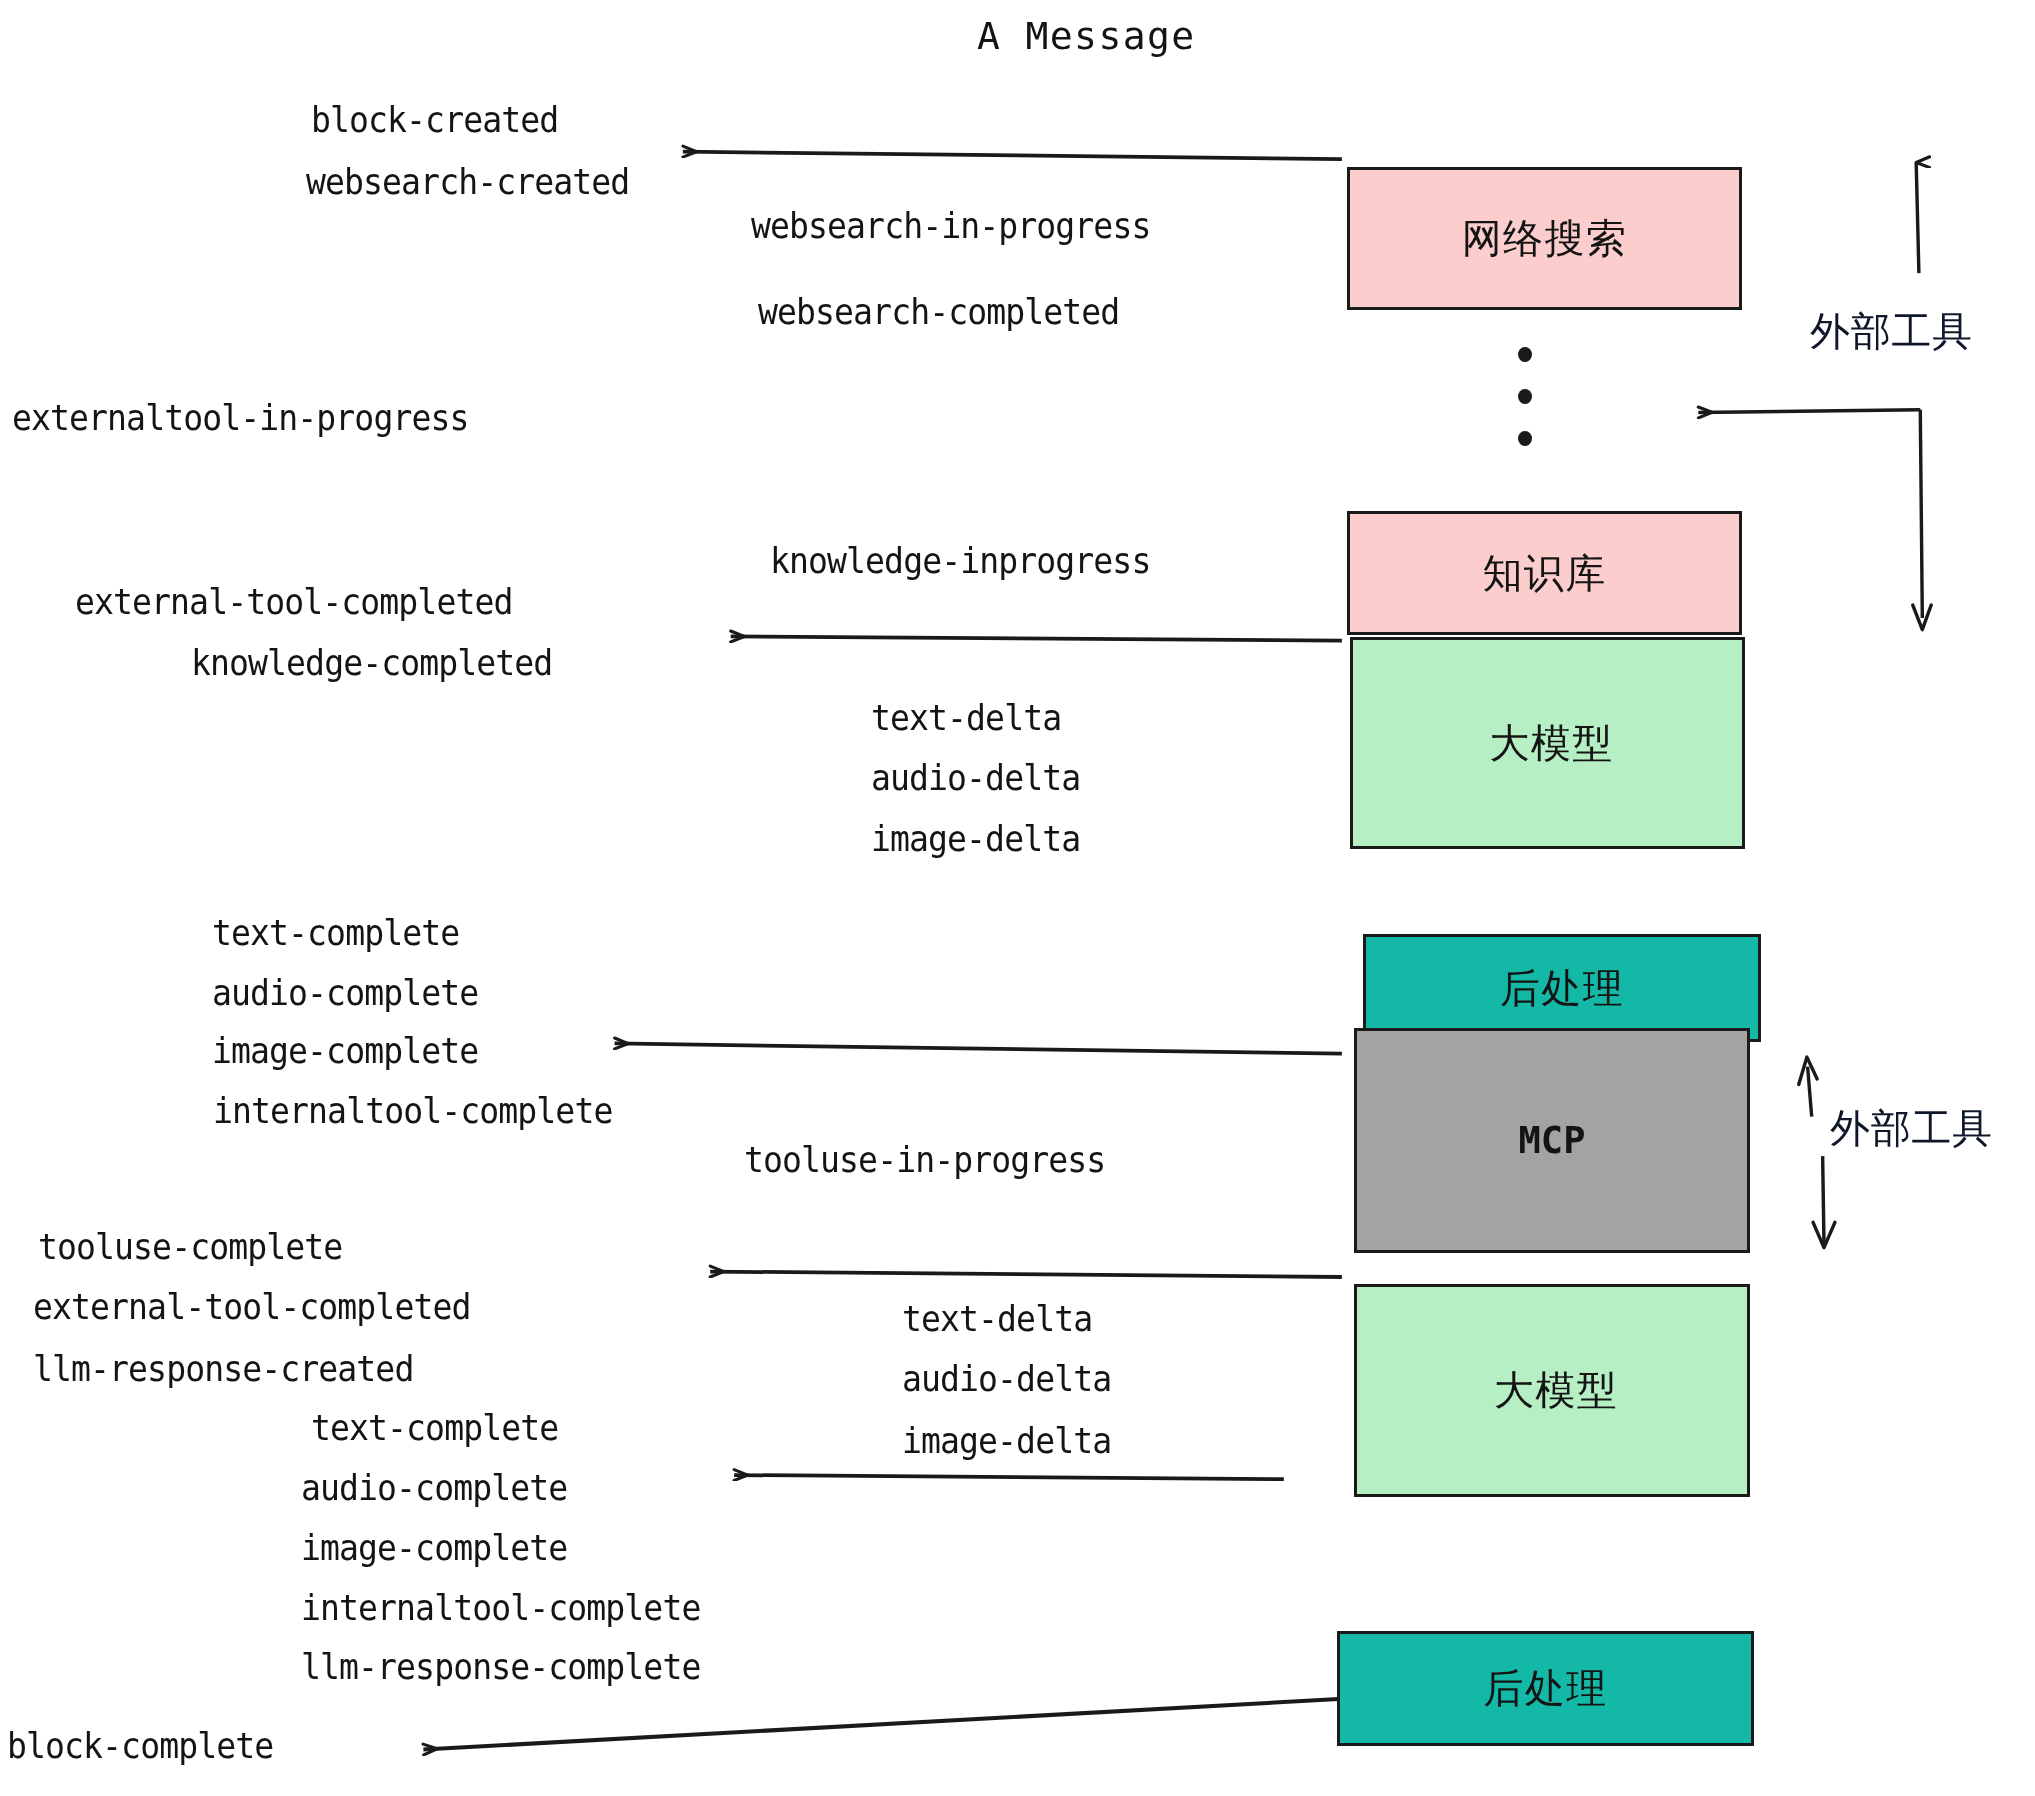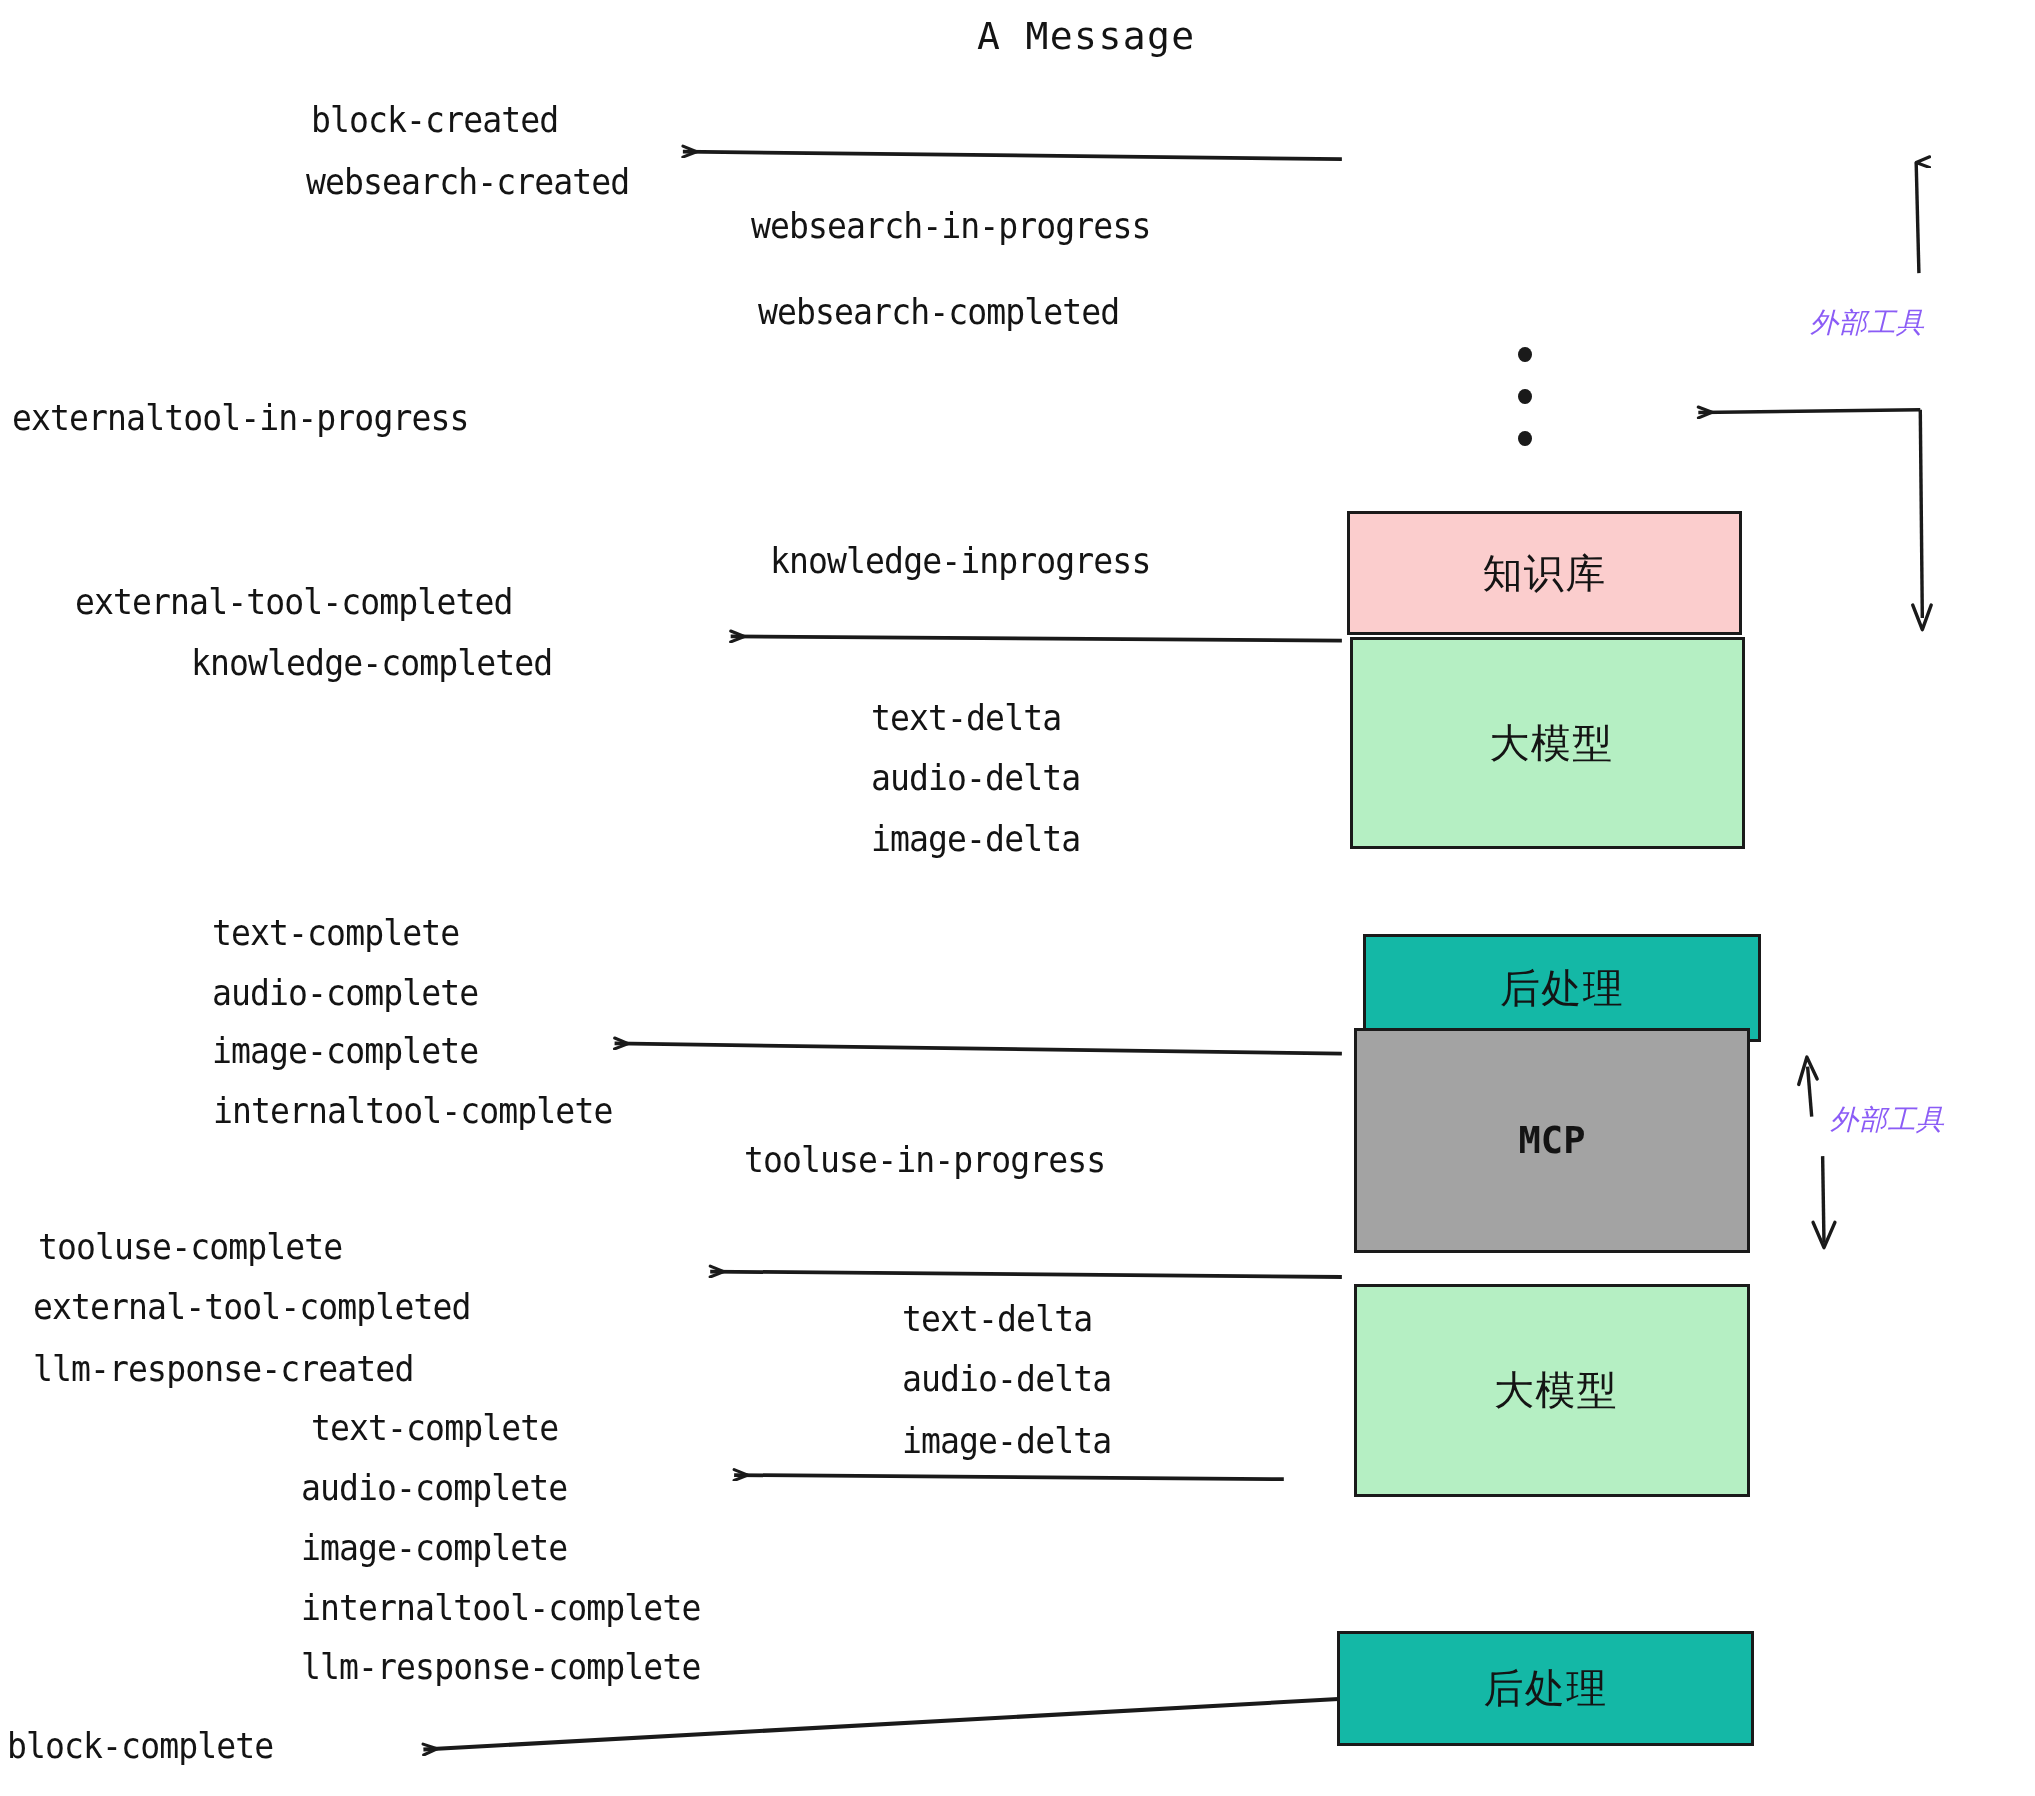--- a/index.html
+++ b/index.html
@@ -41,21 +41,21 @@
   .node .cap-cjk{font-family:"DejaVu Sans","Liberation Sans",sans-serif;}
   .node .cap-lat{
     font-family:"DejaVu Sans Mono","Liberation Mono",monospace;
     font-size:37px;letter-spacing:0px;font-weight:600;
   }
 
   
   .side-label{
     position:absolute;white-space:nowrap;
     font-family:"DejaVu Sans","Liberation Sans",sans-serif;
-    font-size:28px;color:#8b5cf6;letter-spacing:0.7px;font-style:italic;
+    font-size:40px;color:#0f172a;letter-spacing:0.7px;
   }
 
   
   .dots{position:absolute;}
   .dots span{
     display:block;width:13.7px;height:15px;border-radius:50%;
     background:#1a1a1a;margin-bottom:27px;
   }
 
   svg.overlay{position:absolute;left:0;top:0;width:2035px;height:1796px;pointer-events:none;}
@@ -128,20 +128,23 @@
   <div class="evt" style="left:902px;top:1301px;">text-delta</div>
   <div class="evt" style="left:902px;top:1361px;">audio-delta</div>
   <div class="evt" style="left:902px;top:1423px;">image-delta</div>
 
   <div class="evt" style="left:301px;top:1470px;">audio-complete</div>
   <div class="evt" style="left:301px;top:1530px;">image-complete</div>
   <div class="evt" style="left:301px;top:1590px;">internaltool-complete</div>
   <div class="evt" style="left:301px;top:1649px;">llm-response-complete</div>
   <div class="evt" style="left:6.8px;top:1728px;">block-complete</div>
 
+  <div class="node pink" style="left:1347px;top:167px;width:395px;height:143px;">
+    <span class="cap-cjk">网络搜索</span>
+  </div>
 
   <div class="dots" style="left:1518px;top:347px;">
     <span></span>
     <span></span>
     <span></span>
   </div>
 
   <div class="node pink" style="left:1347px;top:511px;width:395px;height:124px;">
     <span class="cap-cjk">知识库</span>
   </div>

